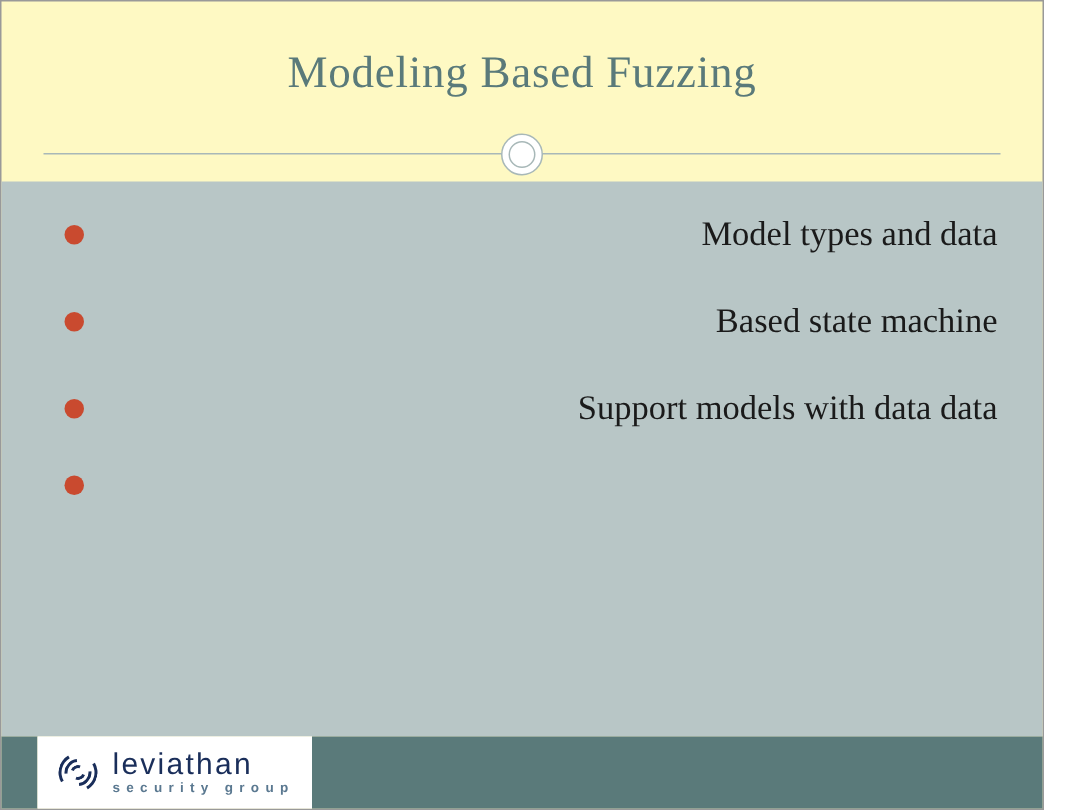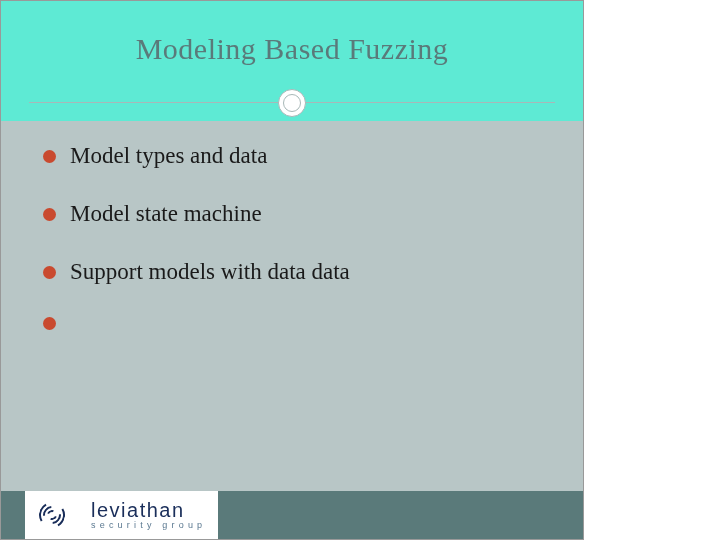--- a/index.html
+++ b/index.html
@@ -1,20 +1,20 @@
 <!DOCTYPE html>
 <html><head>
   <meta charset="utf-8">
   <style>
     * { margin: 0; padding: 0; box-sizing: border-box; }
     html, body { width: 720px; height: 540px; overflow: hidden; font-family: Georgia, 'Times New Roman', serif; }
     .slide {
-      width: 584px;
+      width: 696px;
       height: 540px;
-      background: #5eead4;
+      background: #fef9c3;
       position: relative;
       border: 1px solid #999;
     }
     .title-area {
       height: 95px;
       display: flex;
       align-items: center;
       justify-content: center;
       position: relative;
     }
@@ -69,20 +69,21 @@
       right: 0;
       bottom: 48px;
       background: #b8c6c6;
       padding: 22px 30px 10px 42px;
     }
     .bullet-list { list-style: none; }
     .bullet-item {
       display: flex;
       align-items: center;
       margin-bottom: 32px;
+      justify-content: space-between;
     }
     .bullet {
       width: 13px;
       height: 13px;
       background: #c94a2f;
       border-radius: 50%;
       margin-right: 14px;
       flex-shrink: 0;
     }
     .bullet-text {
@@ -101,21 +102,21 @@
     }
     .footer-left {
       width: 24px;
       background: #5a7a7a;
     }
     .logo-block {
       display: flex;
       align-items: center;
       background: #fff;
       padding: 0 12px;
-      gap: 24px;
+      gap: 8px;
     }
     .logo-mark {
       width: 30px;
       height: 30px;
       position: relative;
     }
     .wave {
       position: absolute;
       border: 2px solid #1a2e5a;
       border-radius: 50%;
@@ -132,20 +133,21 @@
       font-size: 20px;
       letter-spacing: 1.5px;
       font-weight: normal;
     }
     .logo-sub {
       color: #5a7890;
       font-family: Arial, sans-serif;
       font-size: 9px;
       letter-spacing: 4.2px;
       margin-top: 1px;
+      font-weight: bold;
     }
     .footer-right {
       flex: 1;
       background: #5a7a7a;
     }
   </style>
 </head>
 <body>
 
 <div class="slide">
@@ -160,21 +162,21 @@
   </div>
 
   <div class="content-area">
     <ul class="bullet-list">
       <li class="bullet-item">
         <span class="bullet"></span>
         <span class="bullet-text">Model types and data</span>
       </li>
       <li class="bullet-item">
         <span class="bullet"></span>
-        <span class="bullet-text">Model state machine</span>
+        <span class="bullet-text">Based state machine</span>
       </li>
       <li class="bullet-item">
         <span class="bullet"></span>
         <span class="bullet-text">Support models with data data</span>
       </li>
       <li class="bullet-item">
         <span class="bullet"></span>
       </li>
     </ul>
   </div>

